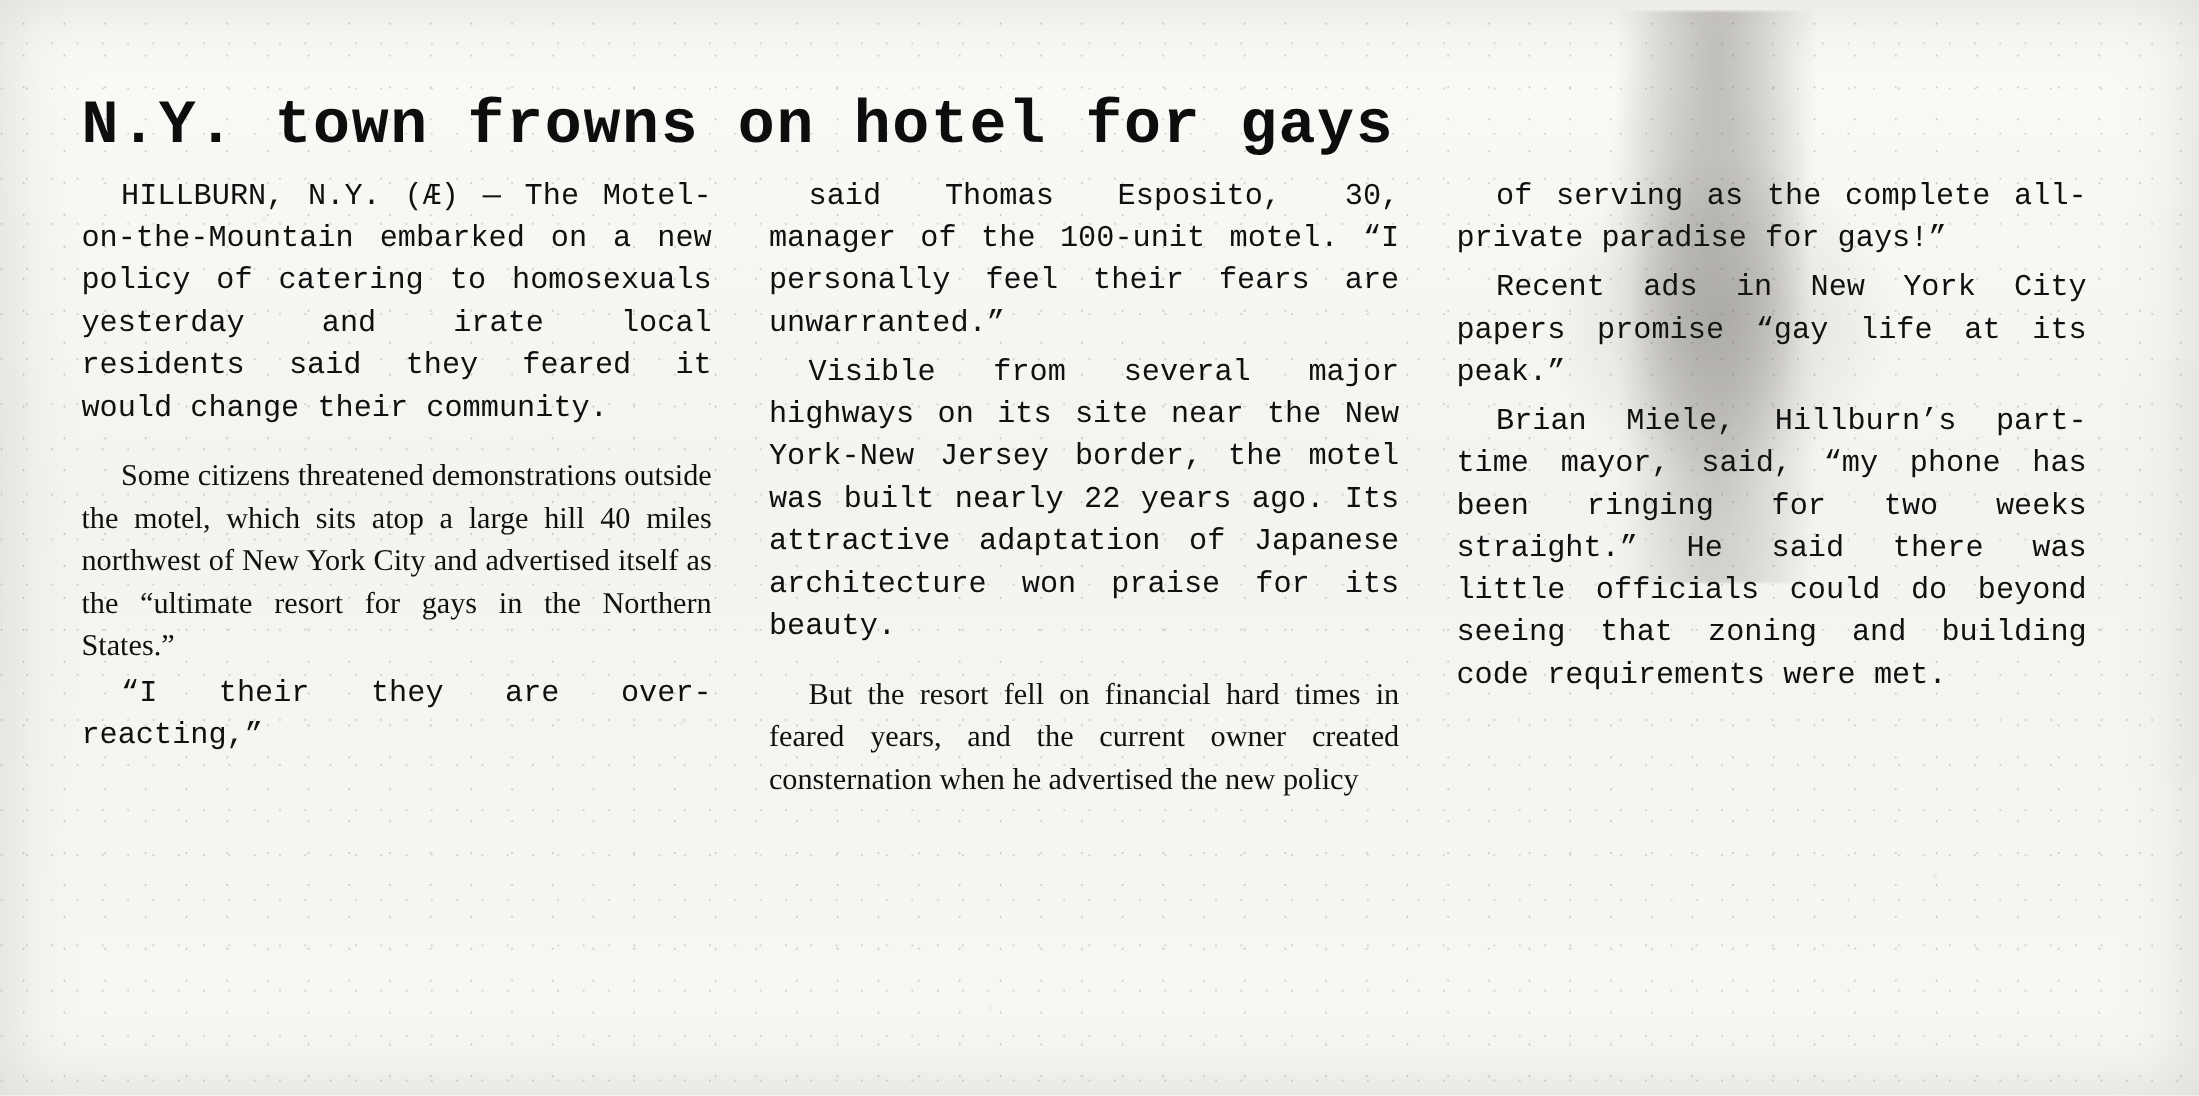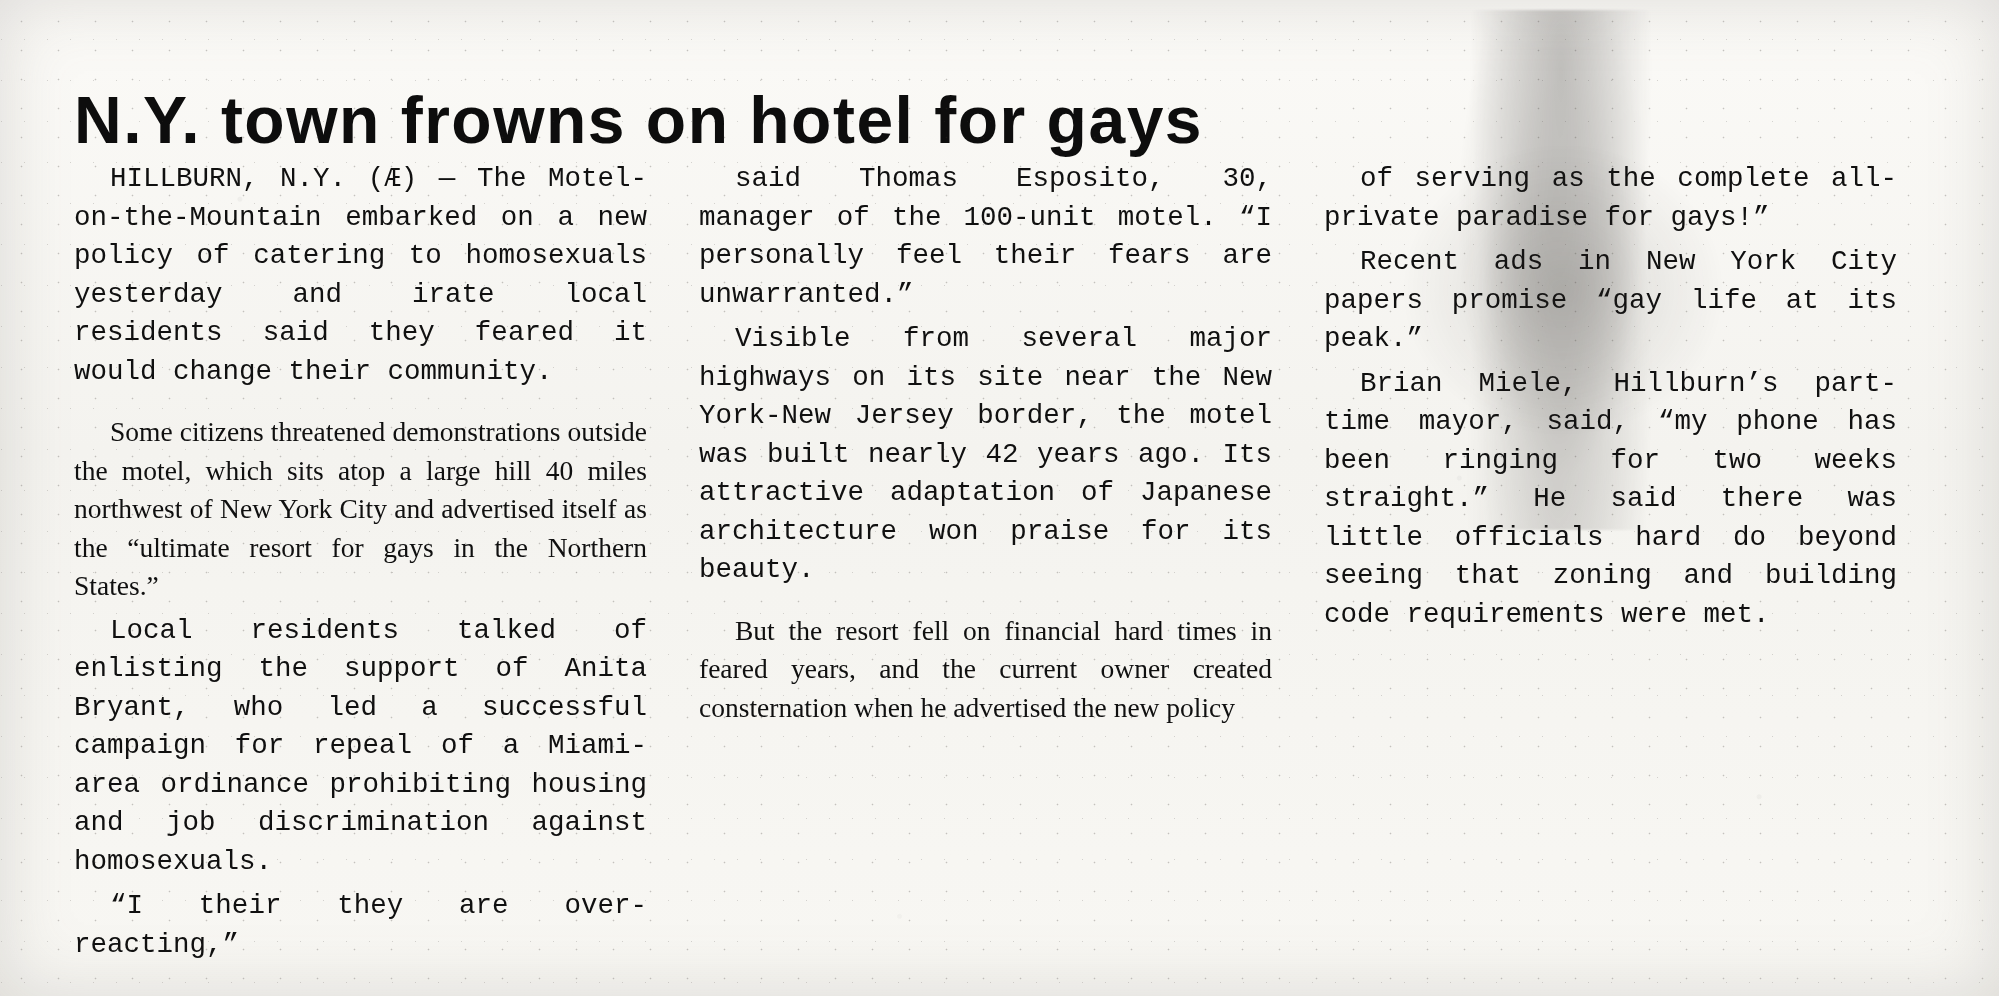--- a/index.html
+++ b/index.html
@@ -43,23 +43,23 @@
       radial-gradient(circle, rgba(60,55,50,0.38) 0.6px, rgba(0,0,0,0) 1.0px);
     background-size: 37px 29px, 23px 41px;
     background-position: 3px 7px, 13px 19px;
   }
 
   #headline {
     position: absolute;
     left: 74px;
     top: 34px;
     width: 1860px;
-    font-family: Liberation Sans, sans-serif;
+    font-family: Liberation Mono, monospace;
     font-weight: bold;
-    font-size: 66px;
+    font-size: 56px;
     line-height: 84px;
     letter-spacing: 1.5px;
     color: #0d0d0d;
     white-space: nowrap;
   }
 
   #columns {
     position: absolute;
     left: 74px;
     top: 160px;
@@ -134,34 +134,33 @@
 
 <div id="clipping">
 
   <h1 id="headline">N.Y. town frowns on hotel for gays</h1>
 
   <div id="columns">
 
     <div class="column">
       <p class="nogap">HILLBURN, N.Y. (Æ) — The Motel-on-the-Mountain embarked on a new policy of catering to homosexuals yesterday and irate local residents said they feared it would change their community.</p>
       <p class="gap">Some citizens threatened demonstrations outside the motel, which sits atop a large hill 40 miles northwest of New York City and advertised itself as the “ultimate resort for gays in the Northern States.”</p>
-      <p class="nogap">Local residents talked of enlisting the support of Anita Bryant, who led a successful campaign for repeal of a Miami-area ordinance prohibiting housing and job discrimination against homosexuals.</p>
       <p class="nogap">“I their they are over-reacting,”</p>
     </div>
 
     <div class="column">
       <p class="nogap">said Thomas Esposito, 30, manager of the 100-unit motel. “I personally feel their fears are unwarranted.”</p>
-      <p class="nogap">Visible from several major highways on its site near the New York-New Jersey border, the motel was built nearly 42 years ago. Its attractive adaptation of Japanese architecture won praise for its beauty.</p>
+      <p class="nogap">Visible from several major highways on its site near the New York-New Jersey border, the motel was built nearly 22 years ago. Its attractive adaptation of Japanese architecture won praise for its beauty.</p>
       <p class="gap">But the resort fell on financial hard times in feared years, and the current owner created consternation when he advertised the new policy</p>
     </div>
 
     <div class="column">
       <p class="nogap">of serving as the complete all-private paradise for gays!”</p>
       <p class="nogap">Recent ads in New York City papers promise “gay life at its peak.”</p>
-      <p class="nogap">Brian Miele, Hillburn’s part-time mayor, said, “my phone has been ringing for two weeks straight.” He said there was little officials hard do beyond seeing that zoning and building code requirements were met.</p>
+      <p class="nogap">Brian Miele, Hillburn’s part-time mayor, said, “my phone has been ringing for two weeks straight.” He said there was little officials could do beyond seeing that zoning and building code requirements were met.</p>
     </div>
 
   </div>
 
   <div id="smudge"></div>
   <div id="smudge2"></div>
   <div id="speckle"></div>
   <div id="edges"></div>
 
 </div>

